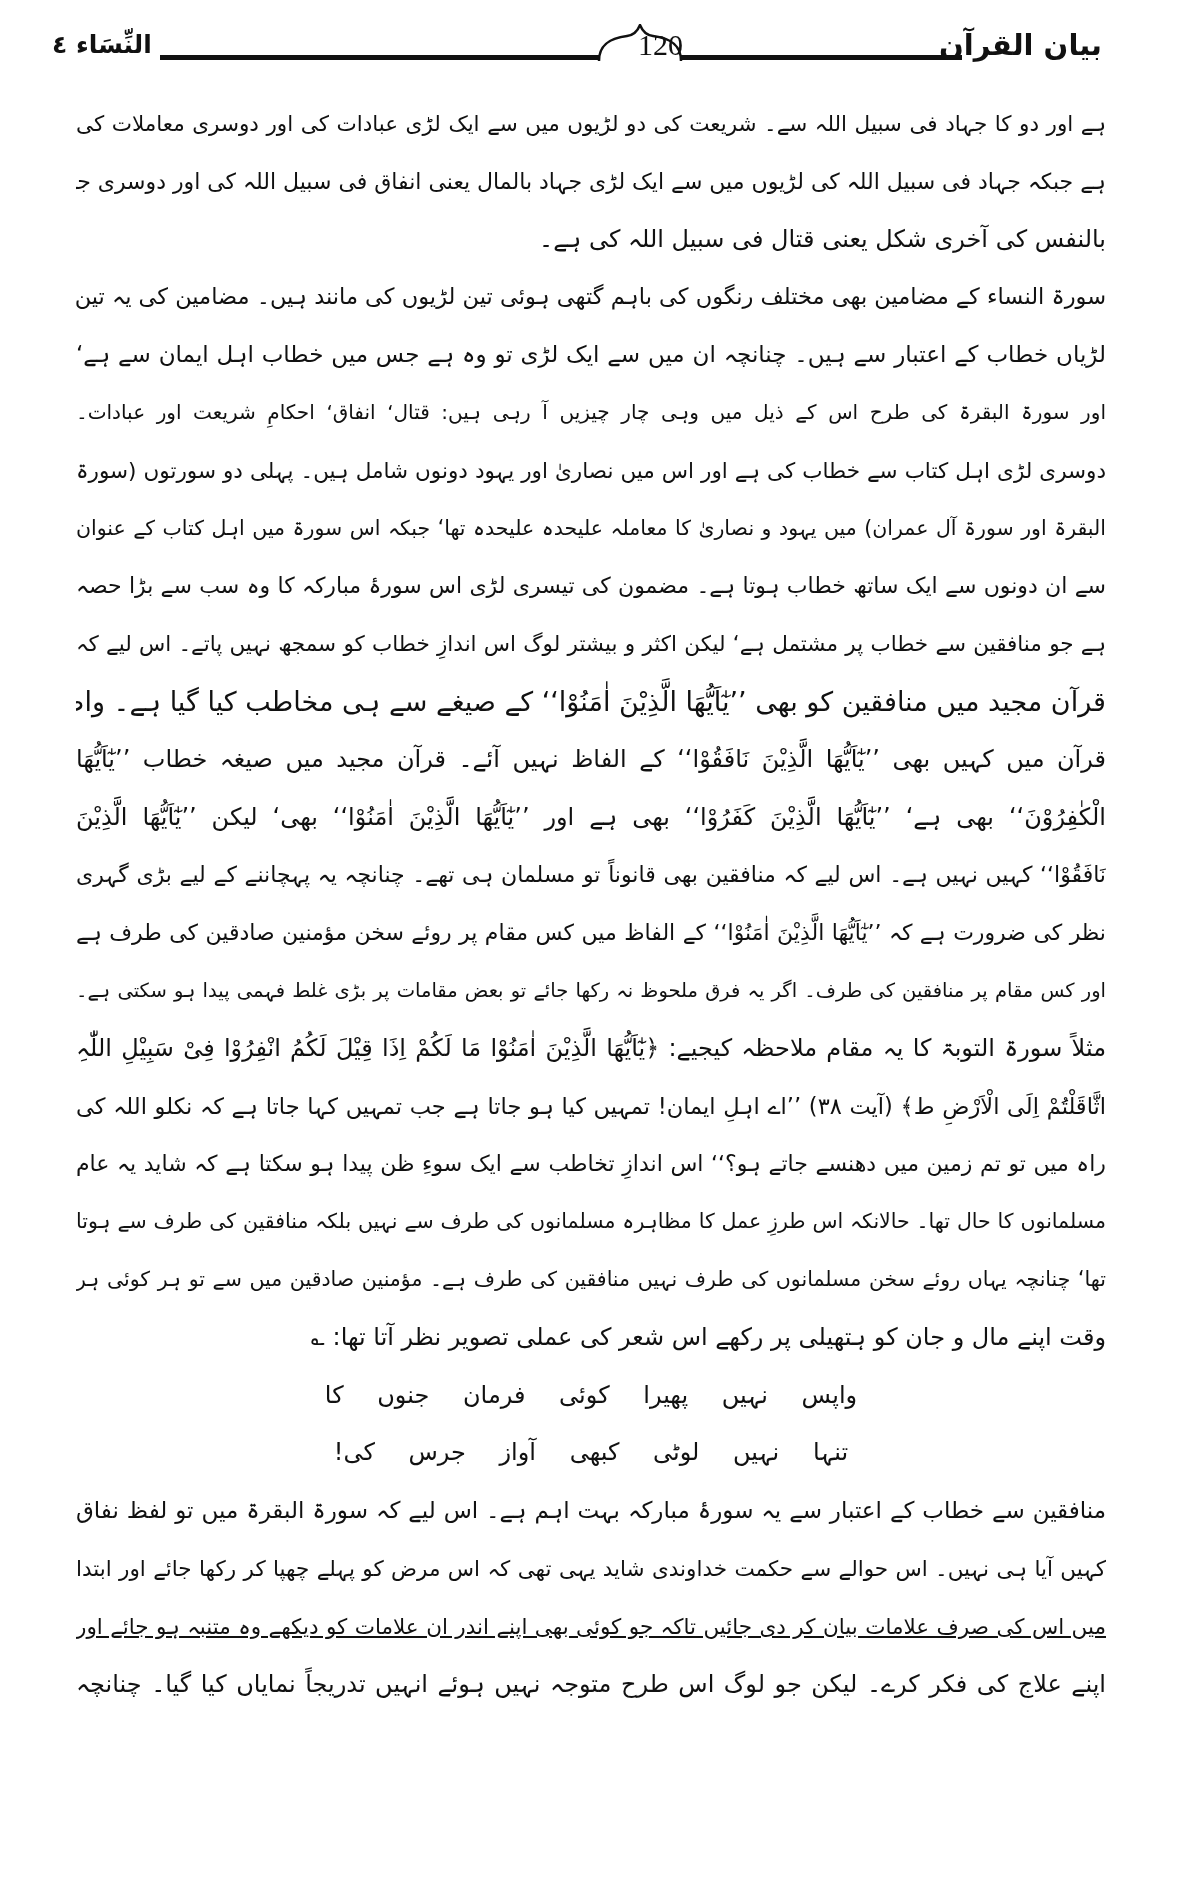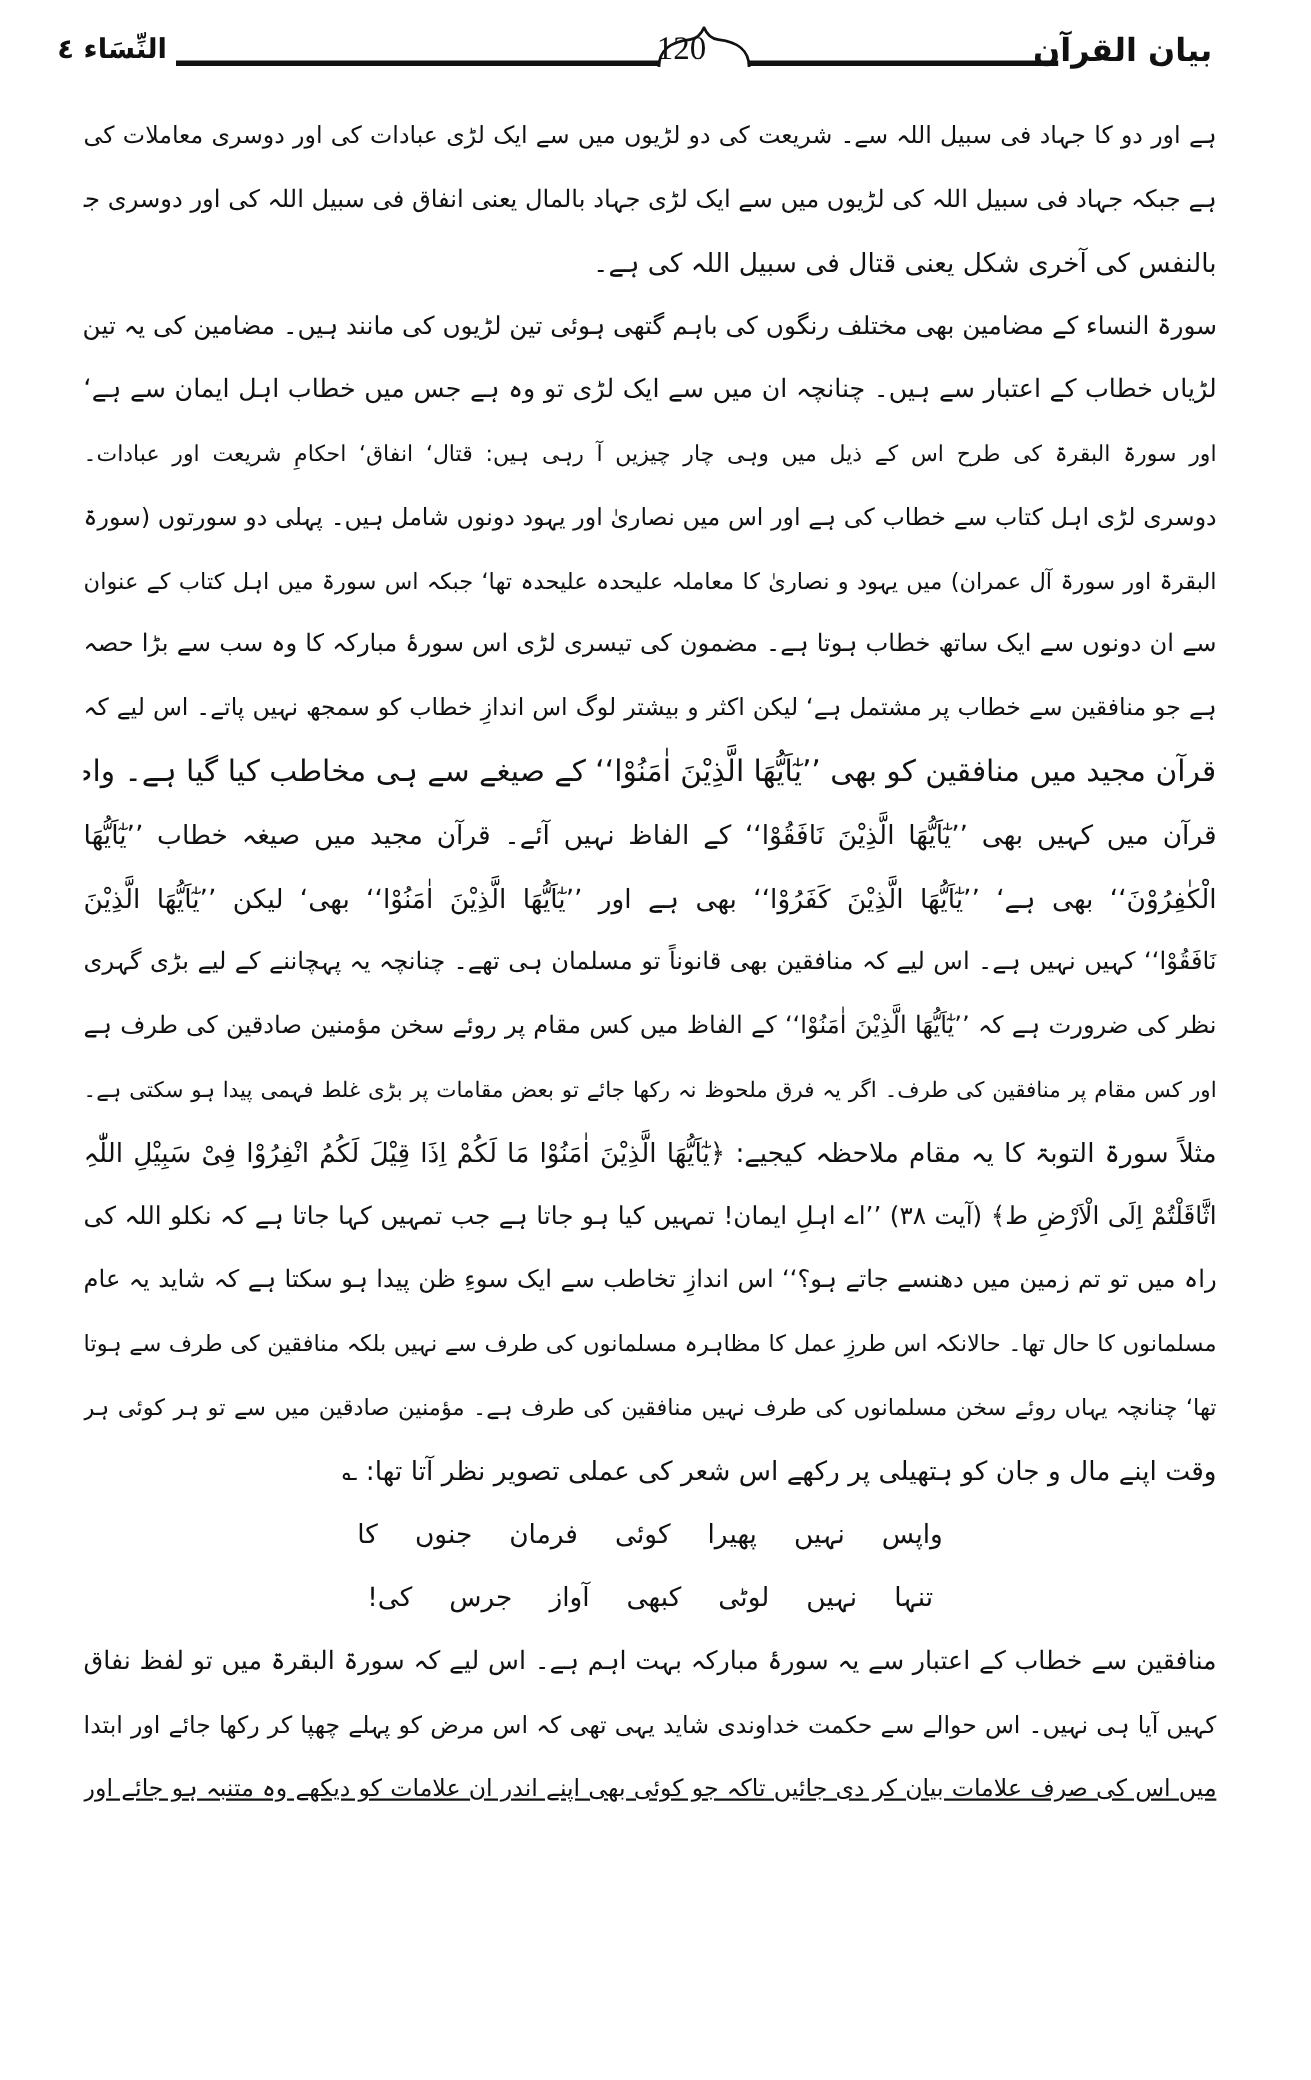--- a/index.html
+++ b/index.html
@@ -6,21 +6,21 @@
     body { width: 1192px; height: 1891px; position: relative; overflow: hidden; color: #111; }
     .page { position: absolute; left: 0; top: 0; width: 1192px; height: 1891px; background: #fff; }
     .header { position: absolute; left: 52px; top: 30px; width: 1050px; height: 40px; }
     .hdr-rule { position: absolute; top: 25px; height: 5px; background: #111; }
     .hdr-rule.left { left: 108px; width: 440px; }
     .hdr-rule.right { left: 628px; width: 282px; }
     .hdr-surah { position: absolute; left: 0; top: 0px; font-family: "DejaVu Sans", sans-serif; font-size: 25px; font-weight: bold; direction: rtl; width: 105px; text-align: left; }
     .hdr-book { position: absolute; right: 0; top: -2px; font-family: "DejaVu Sans", sans-serif; font-size: 29px; font-weight: bold; direction: rtl; }
     .pageno-box { position: absolute; left: 545px; top: -6px; width: 86px; height: 38px; }
     .pageno-box svg { position: absolute; left: 0; top: 0; }
-    .pageno { position: absolute; left: 0; width: 86px; top: 4px; text-align: left; font-family: "Liberation Serif", serif; font-size: 30px; }
+    .pageno { position: absolute; left: 0; width: 86px; top: 4px; text-align: right; font-family: "Liberation Serif", serif; font-size: 30px; }
     .body-text { position: absolute; left: 76px; top: 95px; width: 1030px; direction: rtl; font-family: "DejaVu Sans", sans-serif; font-size: 24px; }
     .line { height: 57.8px; line-height: 57.8px; white-space: nowrap; text-align: justify; text-align-last: justify; overflow: hidden; }
     .line.last { text-align-last: right; }
     .line.verse { text-align: right; text-align-last: center; word-spacing: 26px; }
   </style>
 </head>
 <body>
 
 <div class="page">
 
@@ -58,14 +58,15 @@
     <div class="line" style="font-size: 22.5px;">اثَّاقَلْتُمْ اِلَی الْاَرْضِ ط﴾ (آیت ۳۸) ’’اے اہلِ ایمان! تمہیں کیا ہو جاتا ہے جب تمہیں کہا جاتا ہے کہ نکلو اللہ کی</div>
     <div class="line" style="font-size: 22px;">راہ میں تو تم زمین میں دھنسے جاتے ہو؟‘‘ اس اندازِ تخاطب سے ایک سوءِ ظن پیدا ہو سکتا ہے کہ شاید یہ عام</div>
     <div class="line" style="font-size: 20.5px;">مسلمانوں کا حال تھا۔ حالانکہ اس طرزِ عمل کا مظاہرہ مسلمانوں کی طرف سے نہیں بلکہ منافقین کی طرف سے ہوتا</div>
     <div class="line" style="font-size: 20.5px;">تھا‘ چنانچہ یہاں روئے سخن مسلمانوں کی طرف نہیں منافقین کی طرف ہے۔ مؤمنین صادقین میں سے تو ہر کوئی ہر</div>
     <div class="line last">وقت اپنے مال و جان کو ہتھیلی پر رکھے اس شعر کی عملی تصویر نظر آتا تھا: ؎</div>
     <div class="line verse">واپس نہیں پھیرا کوئی فرمان جنوں کا</div>
     <div class="line verse">تنہا نہیں لوٹی کبھی آواز جرس کی!</div>
     <div class="line" style="font-size: 23px;">منافقین سے خطاب کے اعتبار سے یہ سورۂ مبارکہ بہت اہم ہے۔ اس لیے کہ سورۃ البقرۃ میں تو لفظ نفاق</div>
     <div class="line" style="font-size: 21.5px;">کہیں آیا ہی نہیں۔ اس حوالے سے حکمت خداوندی شاید یہی تھی کہ اس مرض کو پہلے چھپا کر رکھا جائے اور ابتدا</div>
     <div class="line" style="font-size: 21.5px; text-decoration: underline;">میں اس کی صرف علامات بیان کر دی جائیں تاکہ جو کوئی بھی اپنے اندر ان علامات کو دیکھے وہ متنبہ ہو جائے اور</div>
+    <div class="line">اپنے علاج کی فکر کرے۔ لیکن جو لوگ اس طرح متوجہ نہیں ہوئے انہیں تدریجاً نمایاں کیا گیا۔ چنانچہ</div>
   </div>
 </div>
 
 </body></html>

